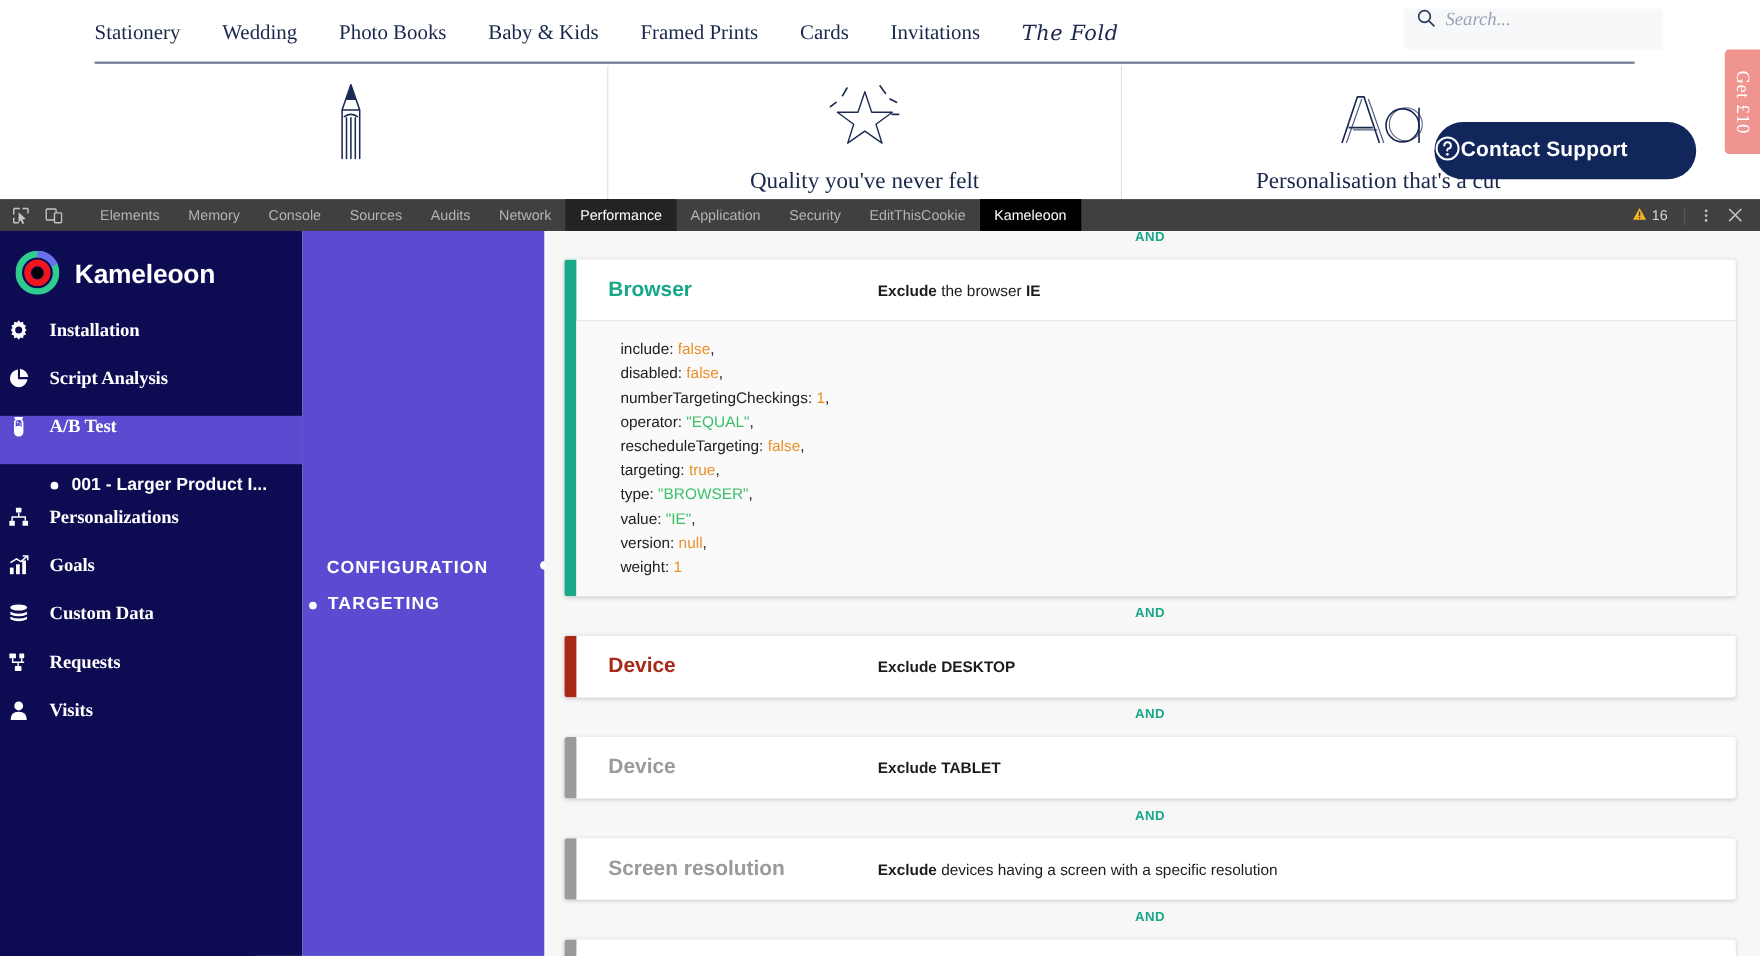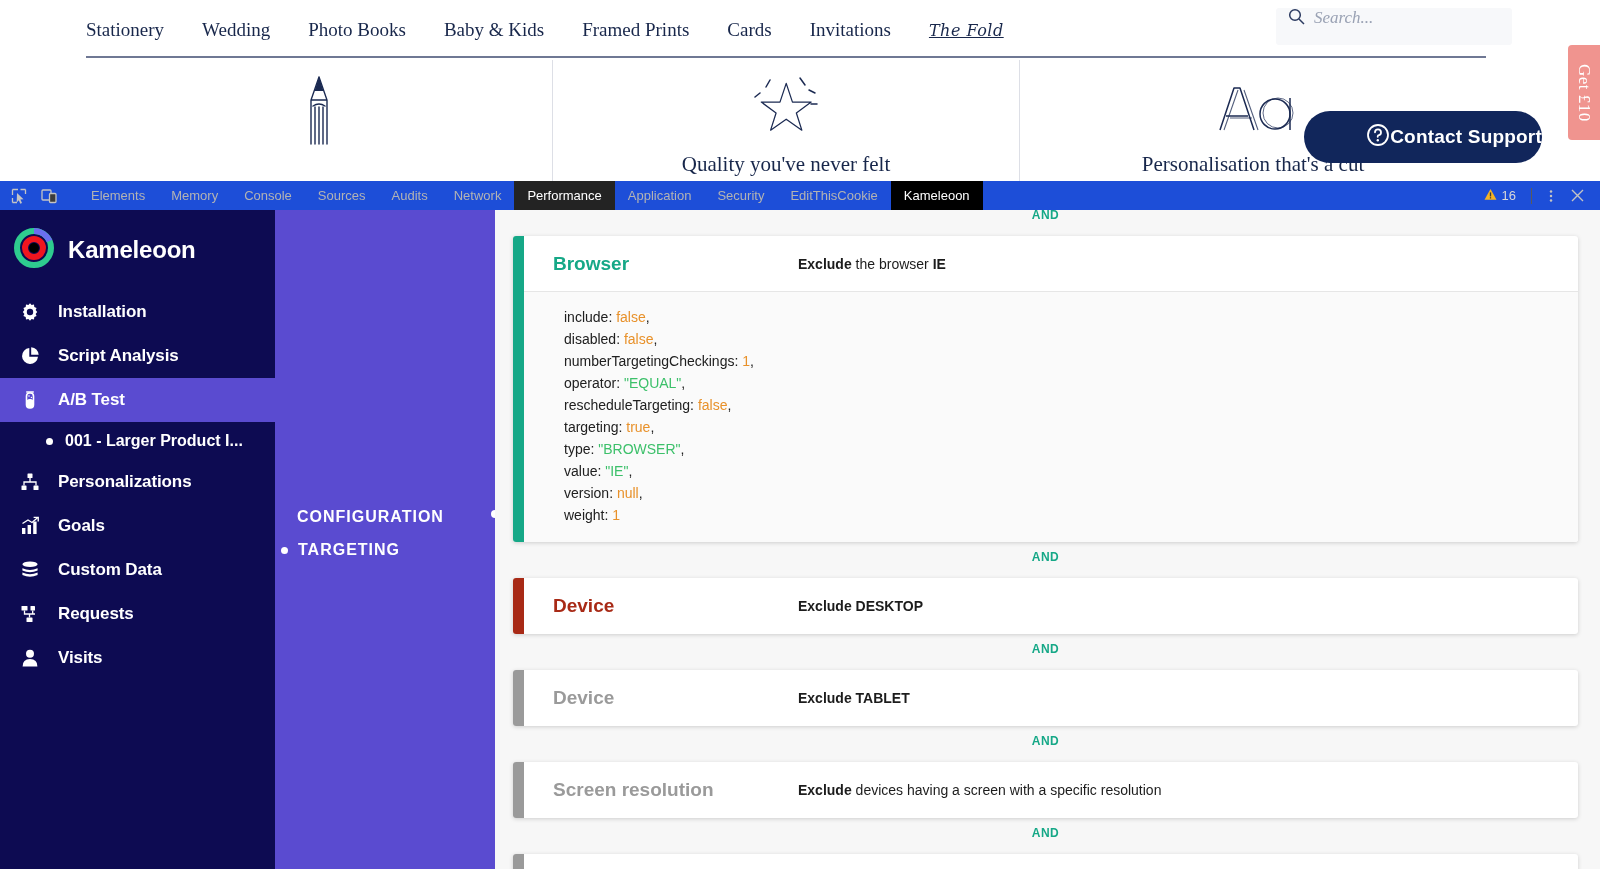--- a/index.html
+++ b/index.html
@@ -24,21 +24,21 @@
     display: flex; align-items: center; gap: 38px;
     margin-left: 86px; padding-top: 4px;
   }
   .nav-item {
     font-family: "Liberation Serif", serif;
     font-size: 19px; color: #18274b; white-space: nowrap;
     cursor: pointer;
   }
   .nav-item.script {
     font-family: "DejaVu Serif", serif; font-style: italic;
-    font-size: 16px; letter-spacing: .5px; text-decoration: underline;
+    font-size: 19px; letter-spacing: .5px;
   }
   .search-box {
     position: absolute; right: 88px; top: 8px;
     width: 236px; height: 37px;
     background: #f7f8fa; border-radius: 3px;
     display: flex; gap: 9px; padding-left: 12px; font-style: italic;
   }
   .search-ico { width: 17px; height: 17px; flex: 0 0 auto; }
   .search-ph {
     font-family: "Liberation Serif", serif;
@@ -71,35 +71,35 @@
   }
   .get10 span {
     writing-mode: vertical-rl;
     font-family: "Liberation Serif", serif;
     font-size: 17px; color: #ffffff; letter-spacing: .5px;
   }
   .contact-btn {
     position: absolute; right: 58px; top: 111px;
     width: 238px; height: 52px;
     background: #11265b; border-radius: 26px;
-    display: flex; align-items: center; justify-content: flex-end; 
+    display: flex; align-items: center; justify-content: flex-start; 
     cursor: pointer;
   }
   .contact-btn .lbl {
     font-size: 19px; font-weight: bold; color: #ffffff; letter-spacing: .2px;
   }
 
   
   .devtools {
     position: absolute; left: 0; top: 181px; width: 1600px; height: 688px;
     background: #ffffff;
   }
   .dt-toolbar {
     position: relative; width: 1600px; height: 29px;
-    background: #1d4ed8; display: flex; align-items: stretch;
+    background: #404040; display: flex; align-items: stretch;
   }
   .dt-tool-ico {
     width: 30px; display: flex; align-items: center; justify-content: center;
     cursor: pointer;
   }
   .dt-tool-ico:first-child { margin-left: 4px; }
   .dt-sep { width: 14px; }
   .dt-tab {
     padding: 0 13px; display: flex; align-items: center;
     font-size: 13px; color: #b3b3b3; cursor: pointer; white-space: nowrap;
@@ -131,22 +131,22 @@
     width: 275px; flex: 0 0 275px; background: #0d0b52; position: relative;
   }
   .brand {
     height: 80px; display: flex; align-items: center; gap: 14px;
     padding-left: 14px;
   }
   .brand-name {
     font-size: 24px; font-weight: bold; color: #ffffff; letter-spacing: -.2px;
   }
   .nav-row {
-    height: 44px; display: flex; align-items: center; gap: 15px;
-    padding-left: 17px; cursor: pointer; color: #ffffff;
+    height: 44px; display: flex; align-items: flex-start; gap: 15px;
+    padding-left: 4px; cursor: pointer; color: #ffffff; font-family: Liberation Serif, serif;
   }
   .nav-row.active { background: #5a4bd0; }
   .nav-ico {
     width: 26px; flex: 0 0 26px; display: flex;
     align-items: center; justify-content: center;
   }
   .nav-lbl { font-size: 17px; font-weight: bold; letter-spacing: -.1px; }
   .sub-row {
     height: 38px; display: flex; align-items: center; gap: 12px;
     padding-left: 46px; cursor: pointer; color: #ffffff;

